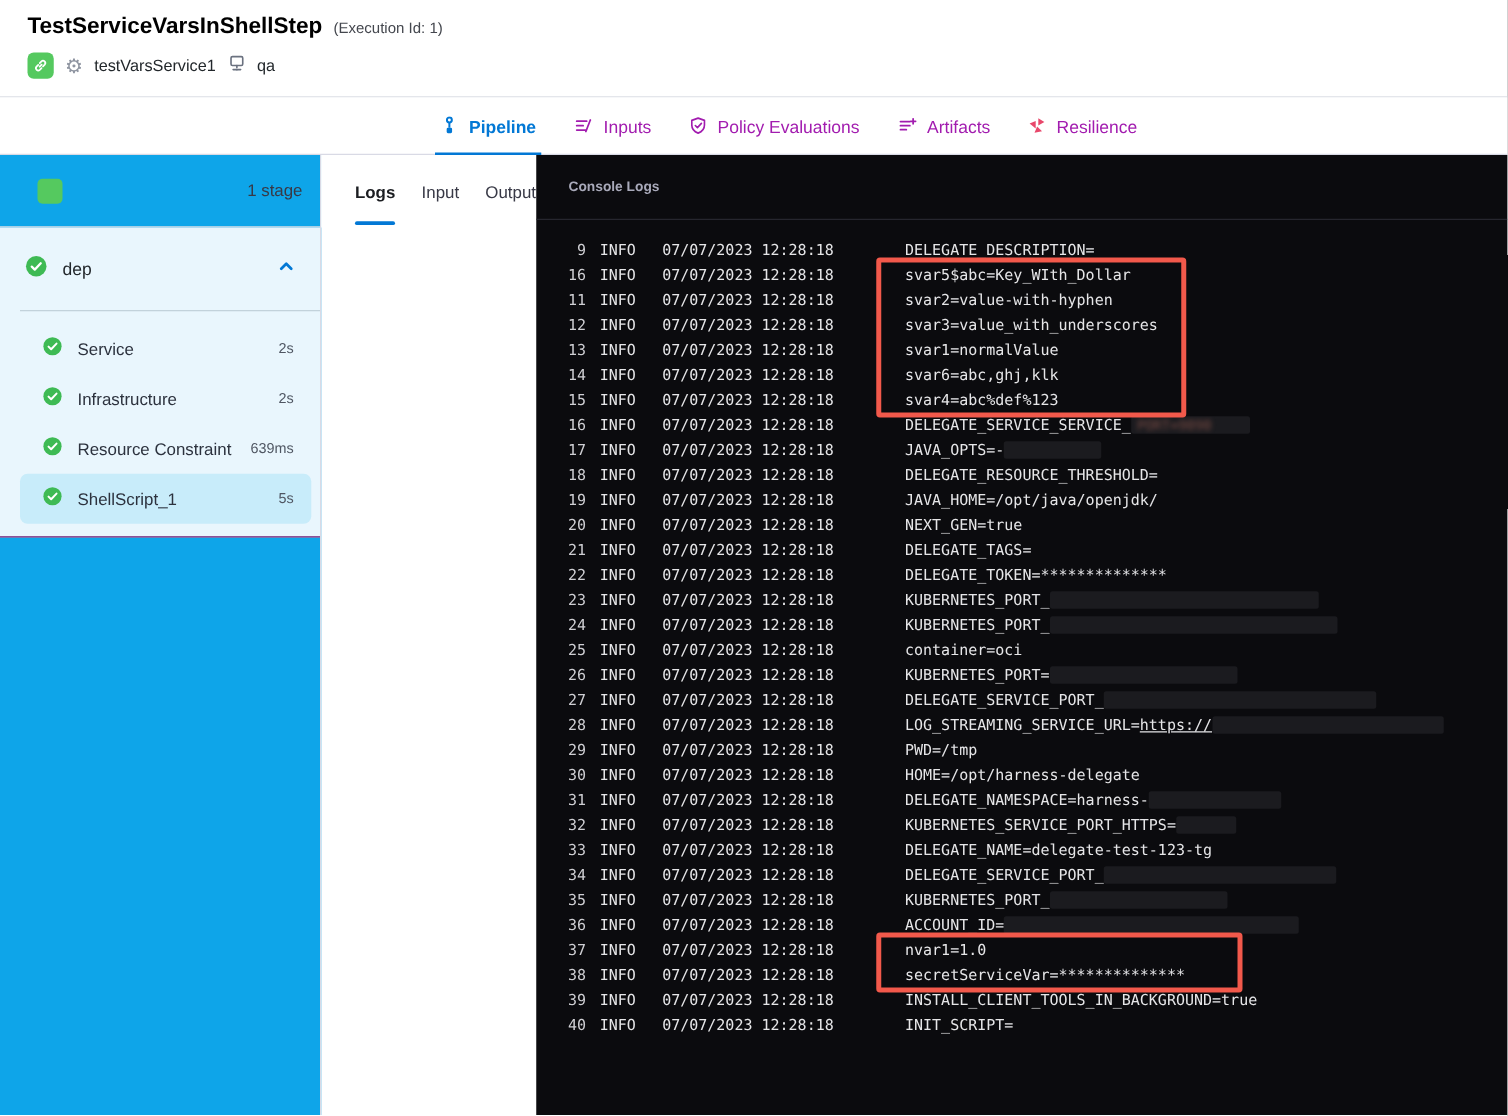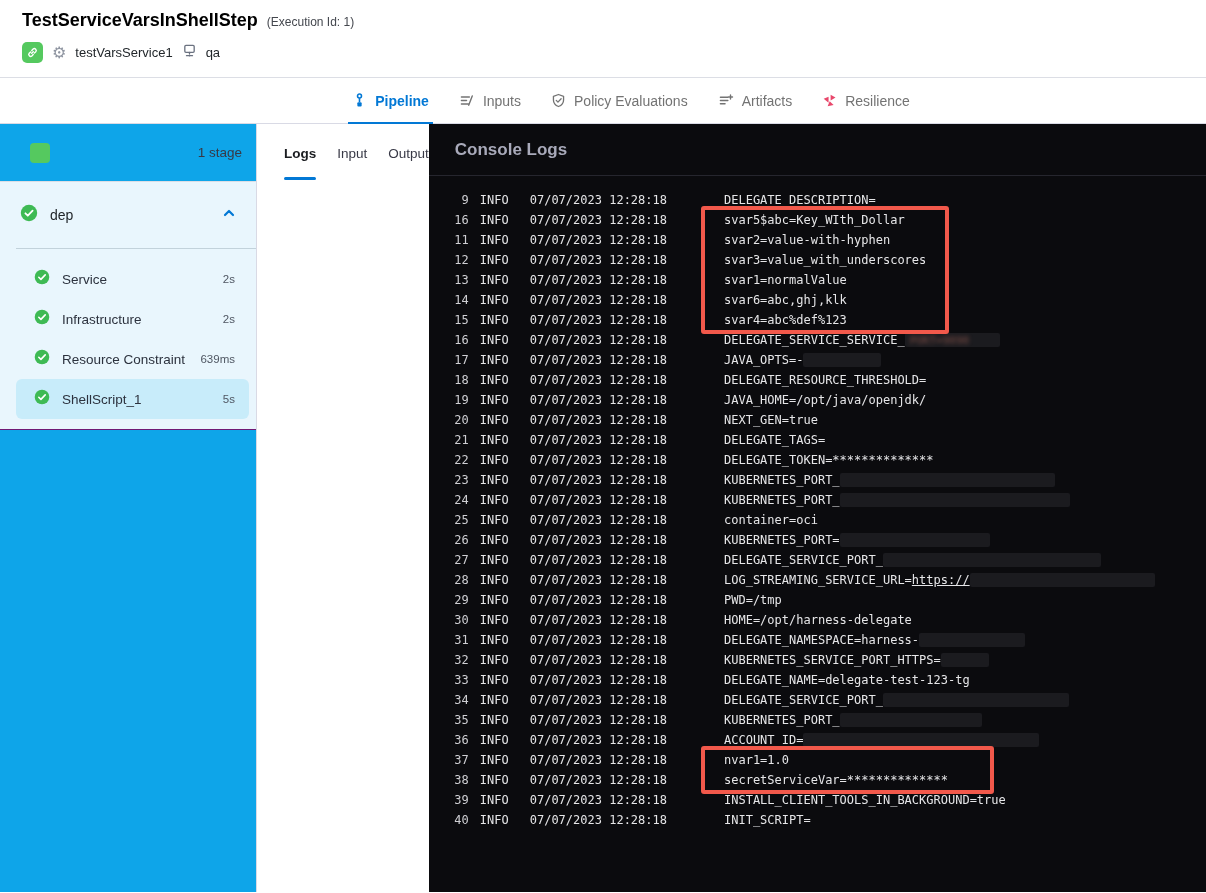--- a/index.html
+++ b/index.html
@@ -14,21 +14,21 @@
   .exec-id { font-size:12px; color:#44474e; }
   .meta-row { display:flex; align-items:center; gap:9px; margin-top:11px; }
   .svc-badge { width:21px; height:21px; border-radius:5px; background:var(--stage-green,#45c463);
     display:flex; align-items:center; justify-content:center; }
   .gear { font-family:"DejaVu Sans", sans-serif; font-size:16px; color:#8f95a1; line-height:1; }
   .meta-name { font-size:13px; color:#22272b; }
 
   
   .main-tabs { height:46px; border-bottom:1px solid #d9dae5; display:flex; align-items:center;
     padding-left:56px; gap:30px; background:#fff;justify-content:center; }
-  .mtab { display:flex; align-items:center; gap:8px; font-size:14px; color:#737373;
+  .mtab { display:flex; align-items:center; gap:8px; font-size:14px; color:#a21caf;
     height:100%; position:relative; cursor:pointer; }
   .mtab svg { display:block; }
   .mtab.active { color:var(--accent,#0278d5); font-weight:bold; }
   .mtab.active::after { content:""; position:absolute; left:-4px; right:-4px; bottom:-1px;
     height:2px; background:var(--accent,#0278d5); }
 
   
   .content { display:flex; height:768px; }
 
   
@@ -54,21 +54,21 @@
   .log-tabs { height:58px; background:#fff; display:flex; align-items:center;
     padding-left:27px; gap:21px; flex:none; }
   .ltab { font-size:13.5px; color:#383946; position:relative; height:100%;
     display:flex; align-items:center; cursor:pointer; }
   .ltab.active { color:#1b1d21; font-weight:bold; }
   .ltab.active::after { content:""; position:absolute; left:0; right:0; bottom:2px;
     height:3px; border-radius:2px; background:var(--accent,#0278d5); }
 
   .console { flex:1; background:var(--console-bg,#0b0b0e); position:relative; overflow:hidden; }
   .console-header { height:52px; display:flex; align-items:center; padding-left:26px;
-    border-bottom:1px solid #26262e; font-size:17px; font-weight:bold; color:#a9aaba; }
+    border-bottom:1px solid #26262e; font-size:11px; font-weight:bold; color:#a9aaba; }
   .log-list { position:relative; padding-top:14px;
     font-family:"DejaVu Sans Mono", monospace; font-size:12px; color:#e6e6e8; }
   .log-line { height:20px; display:flex; align-items:center; white-space:pre; }
   .ln { margin-left:23px; min-width:17px; text-align:right; color:#cfcfd3; }
   .lv { margin-left:11px; }
   .ts { margin-left:21px; }
   .msg { margin-left:57px; }
   .msg a { color:inherit; text-decoration:underline; cursor:pointer; }
   .redact { display:inline-block; height:14px; background:#1b1b1f; border-radius:2px;
     vertical-align:-3px; overflow:hidden; line-height:14px; }

